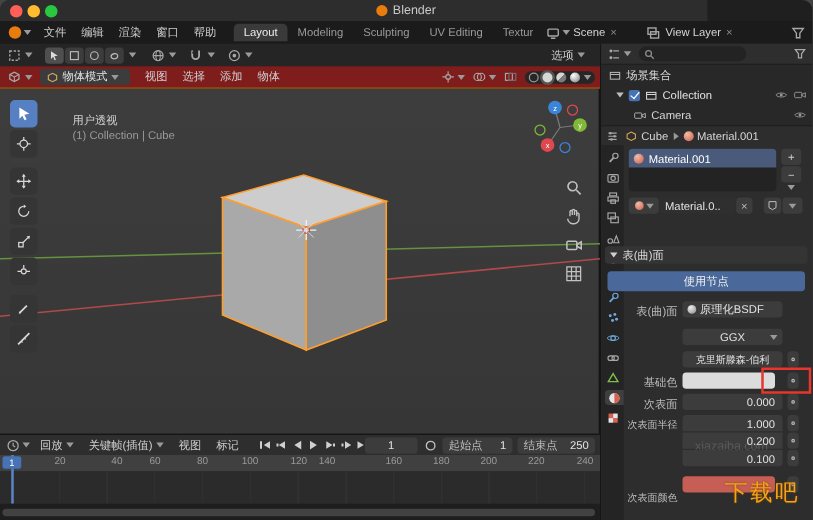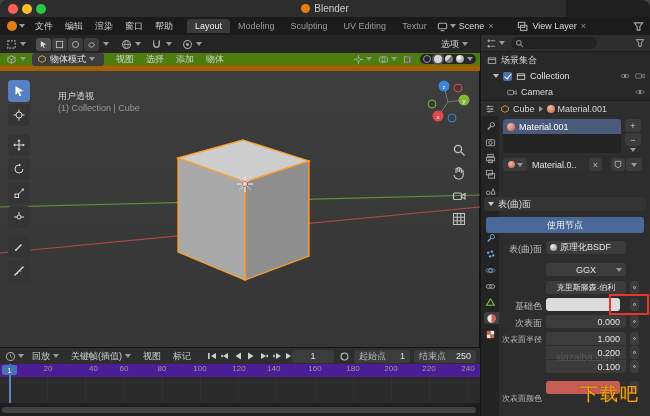--- a/index.html
+++ b/index.html
@@ -136,21 +136,21 @@
           <circle cx="6" cy="6" r="1.6" fill="#a8a8a8"></circle>
         </svg>
       <span class="cv" style="margin-left:3px"></span>
     </span>
     <span class="abs flex" style="right:12px">
       <span style="color:#cfcfcf">选项</span>
       <span class="cv" style="margin-left:3px"></span>
     </span>
   </div>
 
-  <div class="abs flex" style="left:0;top:53px;width:480px;height:18px;background:#4d7c0f;border-bottom:6px solid #a16207">
+  <div class="abs flex" style="left:0;top:53px;width:480px;height:18px;background:#7f1d1d;border-bottom:1px solid #a16207">
     <span class="flex" style="padding:0 4px 0 6px">
       <svg width="11" height="11" viewBox="0 0 12 12">
           <path d="M2 4l4-2 4 2v4l-4 2-4-2z" fill="none" stroke="#a8a8a8" stroke-width="1.1"></path>
           <path d="M2 4l4 2 4-2M6 6v4" fill="none" stroke="#a8a8a8" stroke-width="0.9"></path>
         </svg>
       <span class="cv" style="margin-left:3px"></span>
     </span>
     <span class="w" style="width:72px;padding:0 5px;margin-left:2px">
       <svg width="10" height="10" viewBox="0 0 12 12">
           <path d="M2 4l4-2 4 2v4l-4 2-4-2z" fill="none" stroke="#d8a85a" stroke-width="1.1"></path>
@@ -700,28 +700,28 @@
       <span class="w abs" style="left:354px;width:56px;justify-content:space-between;padding:0 5px">
         <span style="color:#bdbdbd">起始点</span>
         <span>1</span>
       </span>
       <span class="w abs" style="left:414px;width:62px;justify-content:space-between;padding:0 5px">
         <span style="color:#bdbdbd">结束点</span>
         <span>250</span>
       </span>
     </div>
 
-    <div class="abs" style="left:0;top:16px;width:480px;height:13px;background:#4c1d95">
+    <div class="abs" style="left:0;top:16px;width:480px;height:13px;background:#404040">
       <span class="abs tinytxt" style="left:36px;width:24px;text-align:center">20</span>
       <span class="abs tinytxt" style="left:74px;width:24px;text-align:right">40</span>
       <span class="abs tinytxt" style="left:112px;width:24px;text-align:center">60</span>
       <span class="abs tinytxt" style="left:150px;width:24px;text-align:center">80</span>
       <span class="abs tinytxt" style="left:188px;width:24px;text-align:center">100</span>
       <span class="abs tinytxt" style="left:227px;width:24px;text-align:center">120</span>
-      <span class="abs tinytxt" style="left:267px;width:24px;">140</span>
+      <span class="abs tinytxt" style="left:255px;width:24px;">140</span>
       <span class="abs tinytxt" style="left:303px;width:24px;text-align:center">160</span>
       <span class="abs tinytxt" style="left:341px;width:24px;text-align:center">180</span>
       <span class="abs tinytxt" style="left:379px;width:24px;text-align:center">200</span>
       <span class="abs tinytxt" style="left:417px;width:24px;text-align:center">220</span>
       <span class="abs tinytxt" style="left:456px;width:24px;text-align:center">240</span>
     </div>
 
     <div class="abs" style="left:0;top:29px;width:480px;height:26px;background:#2b2b2b;background-image:repeating-linear-gradient(90deg,#313131 0 1px,transparent 1px 38.2px);background-position:9px 0"></div>
 
     <div class="abs" style="left:9px;top:16px;width:2px;height:39px;background:#5a84c4"></div>

